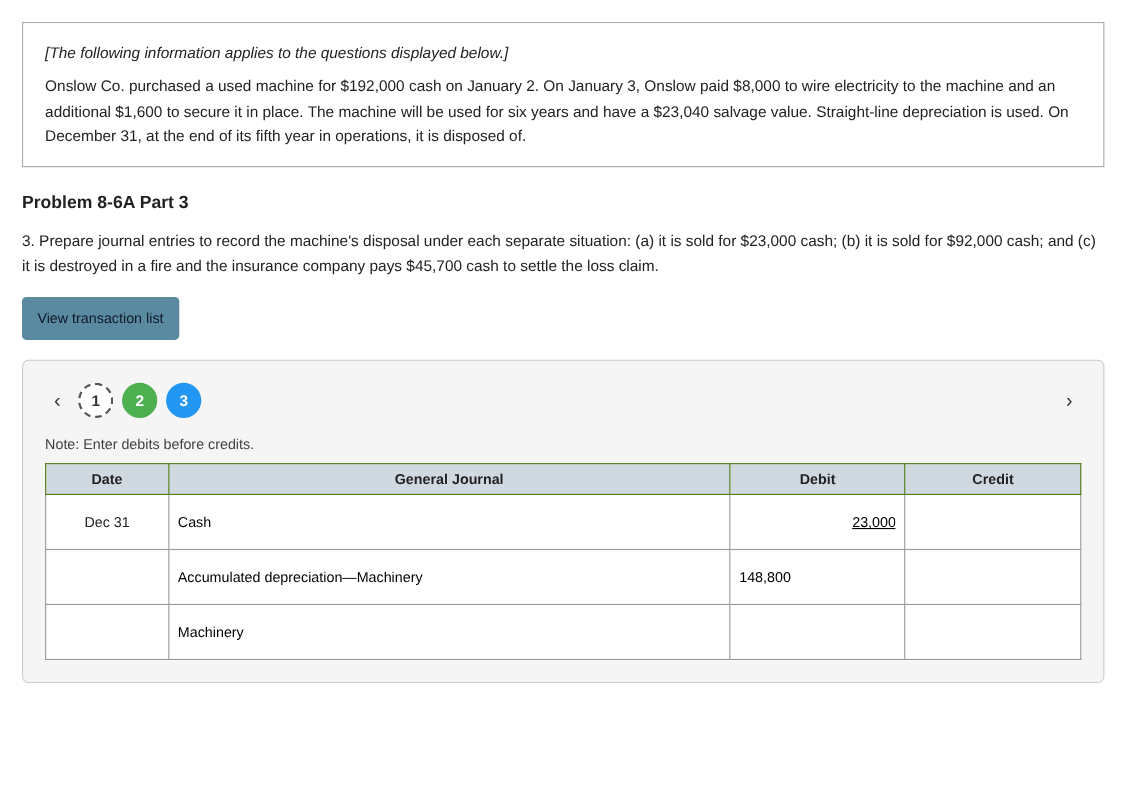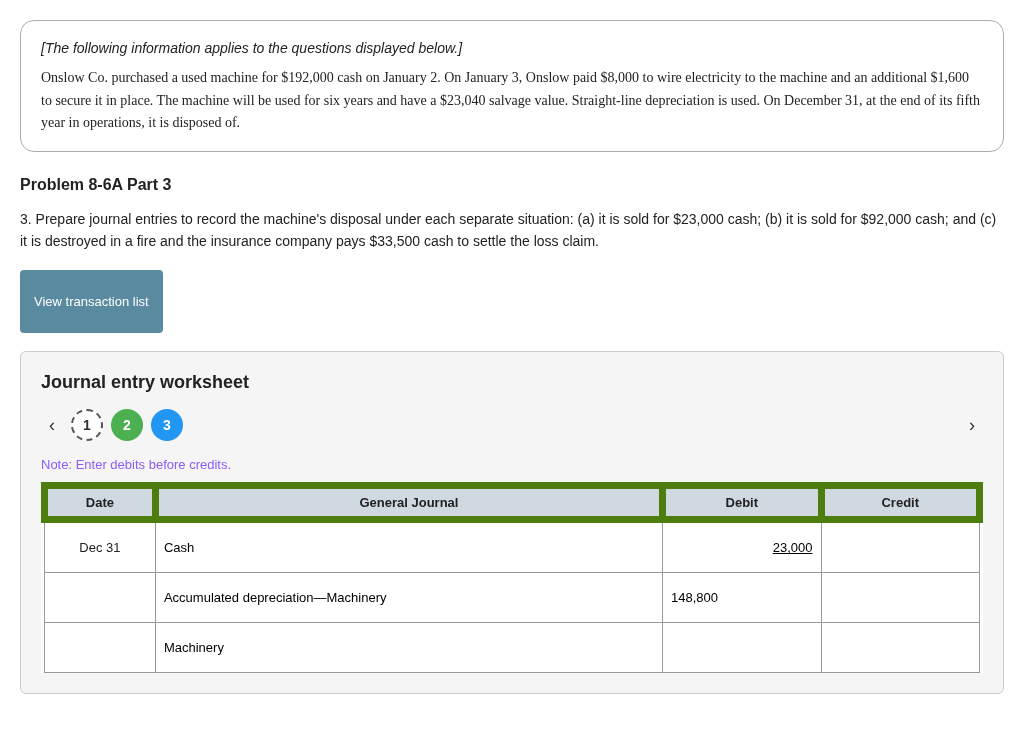--- a/index.html
+++ b/index.html
@@ -5,43 +5,43 @@
     * { box-sizing: border-box; margin: 0; padding: 0; }
     body {
       font-family: Arial, sans-serif;
       font-size: 14px;
       background: #fff;
       color: #222;
       padding: 20px;
     }
     .info-box {
       border: 1px solid #aaa;
-      border-radius: 14px;
+      border-radius: 0;
       padding: 16px 20px;
       margin-bottom: 24px;
       font-style: italic;
       line-height: 1.6;
     }
     .info-box p { margin-bottom: 8px; }
     .info-box p:first-child { font-style: italic; }
-    .info-box p:last-child { margin-bottom: 0; font-style: normal; font-family: Liberation Serif, serif; }
+    .info-box p:last-child { margin-bottom: 0; font-style: normal; }
     .problem-title {
       font-weight: bold;
       font-size: 16px;
       margin-bottom: 14px;
     }
     .problem-description {
       line-height: 1.6;
       margin-bottom: 18px;
     }
     .btn-view {
       background-color: #5a8a9f;
-      color: #ffffff;
-      border: none;
-      padding: 24px 14px;
+      color: #0f172a;
+      border: none;
+      padding: 12px 14px;
       border-radius: 4px;
       cursor: pointer;
       font-size: 13px;
       margin-bottom: 18px;
     }
     .worksheet-container {
       border: 1px solid #ccc;
       border-radius: 6px;
       background: #f5f5f5;
       padding: 20px;
@@ -103,33 +103,33 @@
       background: #fff;
       border: 1px solid #bbb;
       border-radius: 4px;
       padding: 16px;
       margin-bottom: 12px;
       min-height: 80px;
       font-size: 14px;
       color: #333;
     }
     .note-text {
-      color: #8b5cf6;
+      color: #404040;
       font-size: 13px;
       margin-bottom: 10px;
     }
     table.journal-table {
       width: 100%;
       border-collapse: collapse;
       background: #fff;
       font-size: 13px;
     }
     table.journal-table th {
       background: #d0d8e0;
-      border: 7px solid #4d7c0f;
+      border: 1px solid #4d7c0f;
       padding: 6px 10px;
       text-align: center;
       font-weight: bold;
     }
     table.journal-table td {
       border: 1px solid #999;
       padding: 17px 8px;
       height: 35px;
     }
     table.journal-table td.date-col {
@@ -164,28 +164,27 @@
 
 <div class="info-box">
   <p>[The following information applies to the questions displayed below.]</p>
   <p>Onslow Co. purchased a used machine for $192,000 cash on January 2. On January 3, Onslow paid $8,000 to wire electricity to the machine and an additional $1,600 to secure it in place. The machine will be used for six years and have a $23,040 salvage value. Straight-line depreciation is used. On December 31, at the end of its fifth year in operations, it is disposed of.</p>
 </div>
 
 
 <div class="problem-title">Problem 8-6A Part 3</div>
 
 
-<div class="problem-description">3. Prepare journal entries to record the machine's disposal under each separate situation: (a) it is sold for $23,000 cash; (b) it is sold for $92,000 cash; and (c) it is destroyed in a fire and the insurance company pays $33,500 cash to settle the loss claim.</div>
+<div class="problem-description">3. Prepare journal entries to record the machine's disposal under each separate situation: (a) it is sold for $23,000 cash; (b) it is sold for $92,000 cash; and (c) it is destroyed in a fire and the insurance company pays $45,700 cash to settle the loss claim.</div>
 
 
 <button class="btn-view">View transaction list</button>
 
 
 <div class="worksheet-container">
-  <div class="worksheet-title">Journal entry worksheet</div>
 
   <div class="nav-row">
     <button class="nav-arrow">‹</button>
     <div class="nav-btn selected">1</div>
     <div class="nav-btn active">2</div>
     <div class="nav-btn current">3</div>
     <button class="nav-right">›</button>
   </div>
 
 

